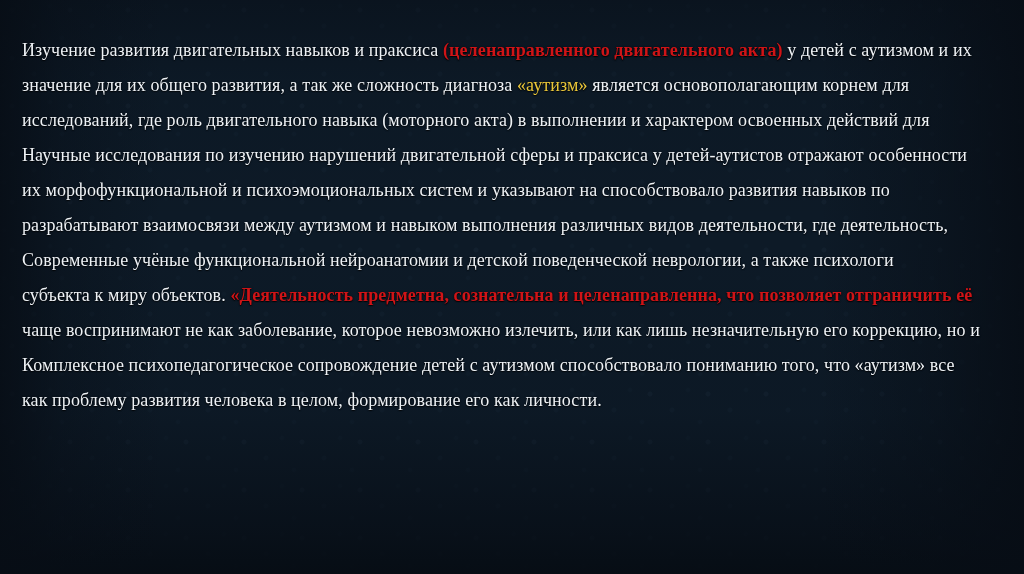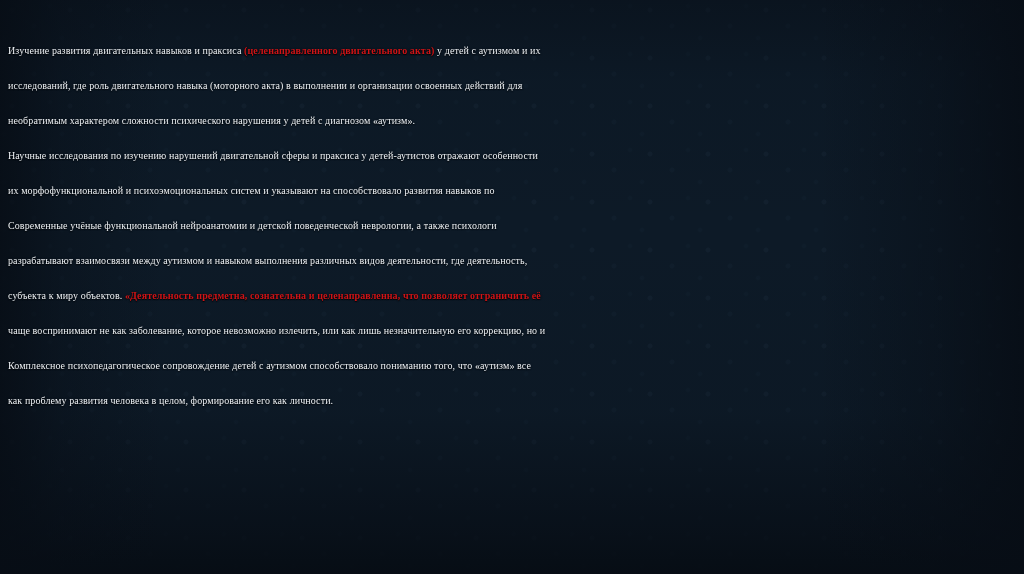--- a/index.html
+++ b/index.html
@@ -51,23 +51,23 @@
 
   #content {
     position: absolute;
     left: 0; top: 0;
     width: 1024px;
     height: 574px;
     padding: 0;
   }
   .para {
     margin: 0;
-    padding: 0 18px 0 8px;
+    padding: 0 18px 0 22px;
     color: #eef2f6;
-    font-size: 10px;
+    font-size: 18px;
     line-height: 35px;
     letter-spacing: 0.1px;
     text-shadow: 0 1px 1px rgba(0,0,0,0.75), 0 0 2px rgba(0,0,0,0.55);
     white-space: nowrap;
   }
   .para.first { padding-top: 33px; }
   .line { display: block; }
 
   .hl-red {
     color: #cf1417;
@@ -84,30 +84,30 @@
 
 <div id="slide">
   <div id="bg-base"></div>
   <div id="bg-texture"></div>
   <div id="bg-vert"></div>
   <div id="bg-darkedges"></div>
 
   <div id="content">
       <p class="para first">
         <span class="line"><span>Изучение развития двигательных навыков и праксиса </span><span class="hl-red">(целенаправленного двигательного акта)</span><span>  у детей с аутизмом и их</span></span>
-        <span class="line"><span>исследований, где роль двигательного навыка (моторного акта) в выполнении и организации освоенных действий для</span></span>
-        <span class="line"><span>необратимым характером сложности психического нарушения у детей с диагнозом «аутизм».</span></span>
+        <span class="line"><span>значение для их общего развития, а так же сложность диагноза </span><span class="hl-gold">«аутизм»</span><span> является основополагающим корнем для</span></span>
+        <span class="line"><span>исследований, где роль двигательного навыка (моторного акта) в выполнении и характером освоенных действий для</span></span>
       </p>
       <p class="para">
         <span class="line"><span>Научные исследования по изучению нарушений двигательной сферы и праксиса у детей-аутистов отражают особенности</span></span>
         <span class="line"><span>их морфофункциональной и психоэмоциональных систем и указывают на способствовало развития навыков по</span></span>
       </p>
       <p class="para">
+        <span class="line"><span>разрабатывают взаимосвязи между аутизмом и навыком выполнения различных видов деятельности, где деятельность,</span></span>
         <span class="line"><span>Современные учёные функциональной нейроанатомии  и детской поведенческой неврологии, а также психологи</span></span>
-        <span class="line"><span>разрабатывают взаимосвязи между аутизмом и навыком выполнения различных видов деятельности, где деятельность,</span></span>
         <span class="line"><span>субъекта к миру объектов. </span><span class="hl-red">«Деятельность предметна, сознательна и целенаправленна, что позволяет отграничить её</span></span>
       </p>
       <p class="para">
         <span class="line"><span>чаще воспринимают не как заболевание, которое невозможно излечить, или как лишь незначительную его коррекцию, но и</span></span>
         <span class="line"><span>Комплексное психопедагогическое сопровождение детей с аутизмом способствовало пониманию того, что «аутизм» все</span></span>
         <span class="line"><span>как проблему развития человека в целом, формирование его как личности.</span></span>
       </p>
     </div>
 </div>
 

